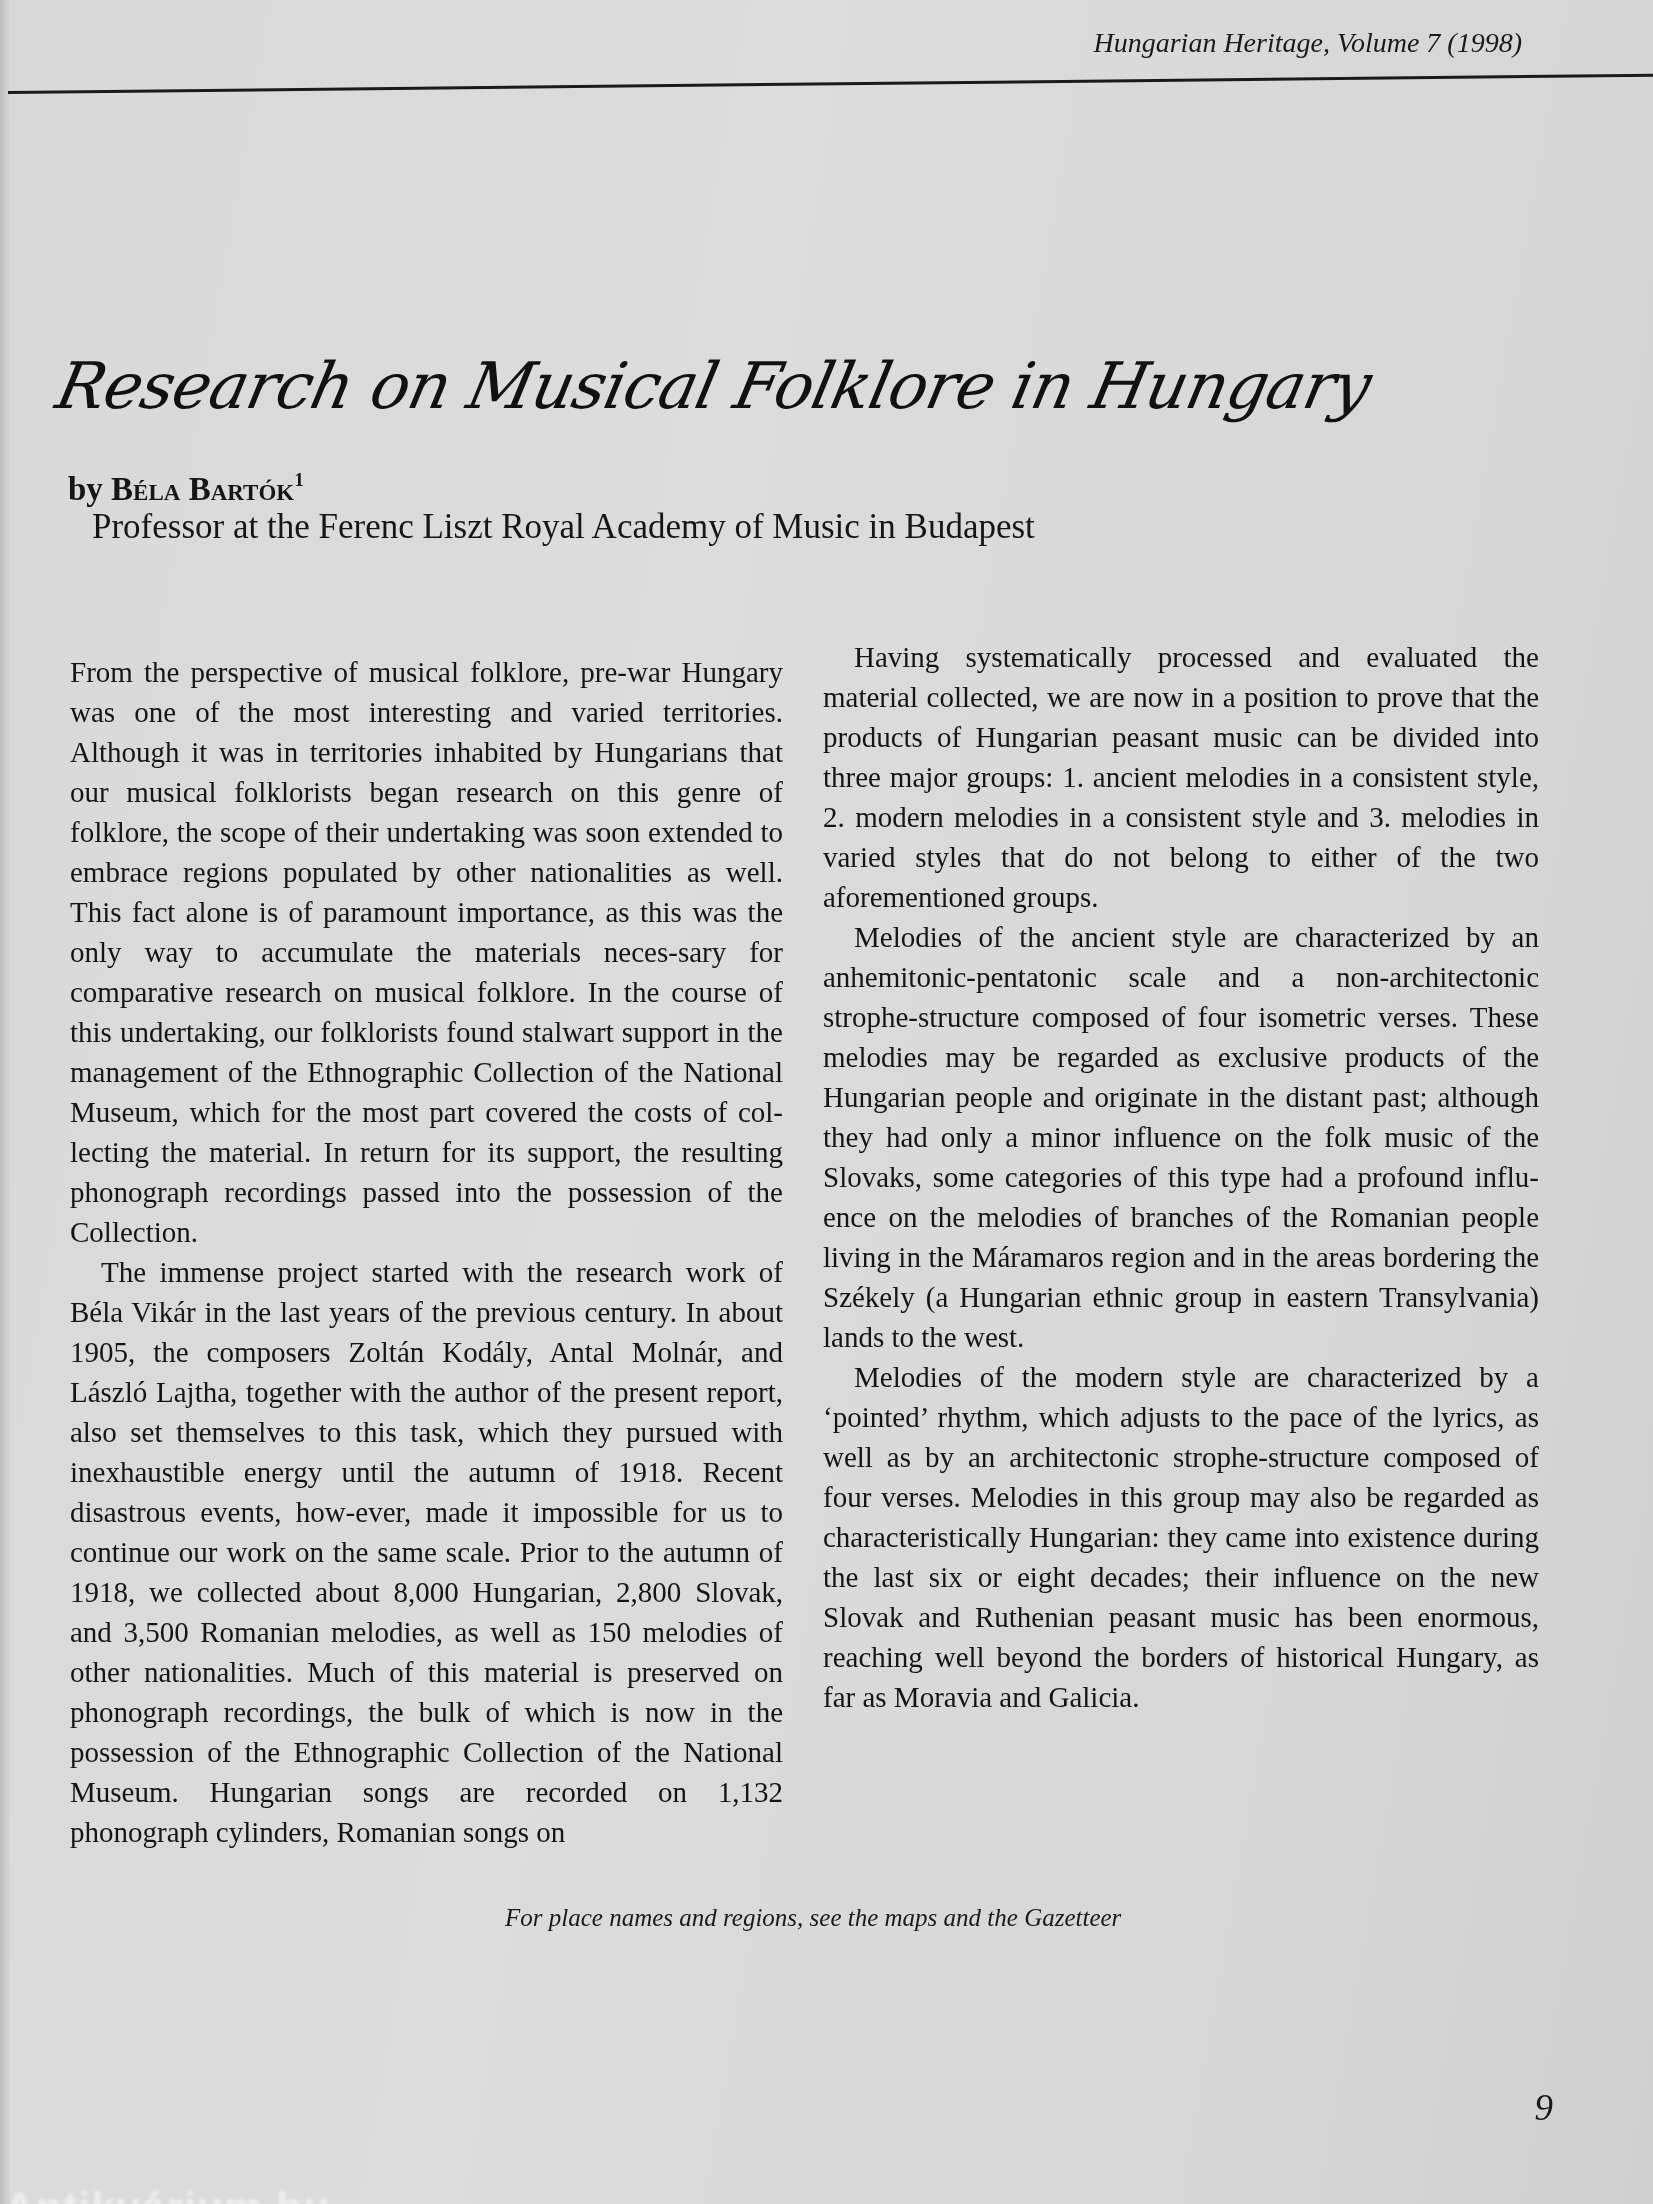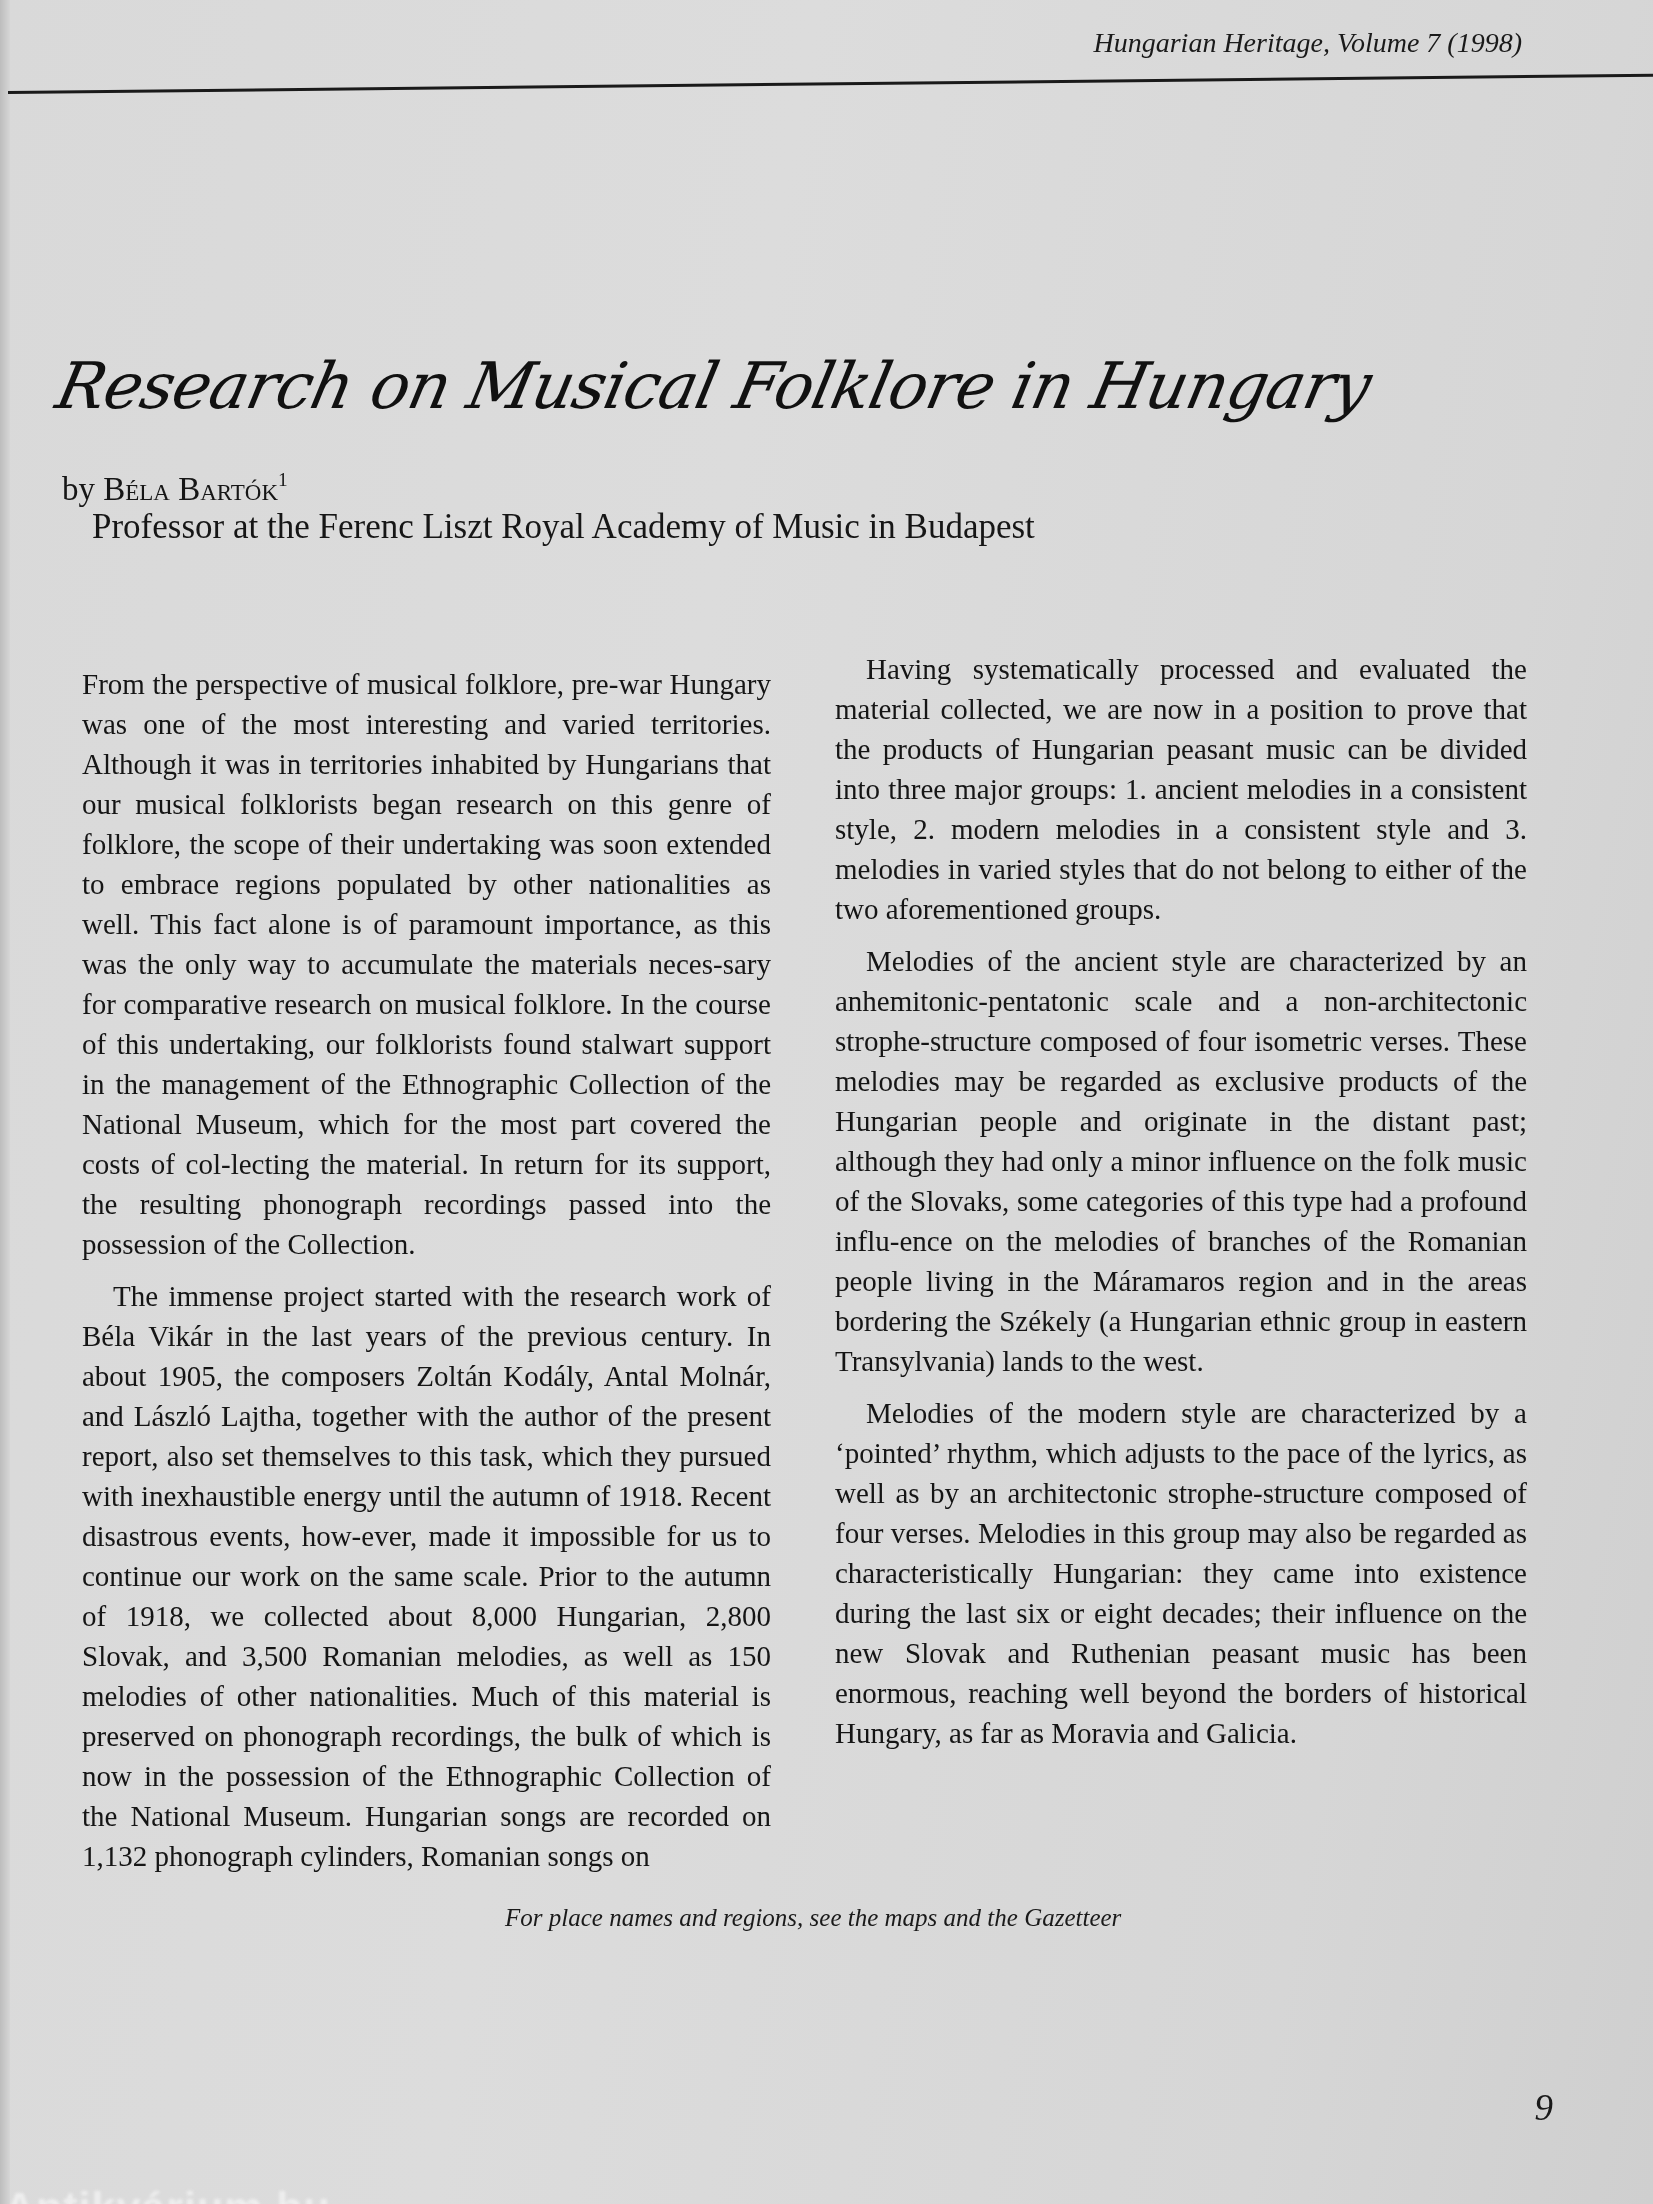--- a/index.html
+++ b/index.html
@@ -46,24 +46,25 @@
       font-family: "DejaVu Serif", "Liberation Serif", serif;
       font-style: italic;
       font-size: 64px;
       letter-spacing: -1px;
       color: #111;
       transform: skewX(-12deg);
       transform-origin: left bottom;
     }
     .byline {
       position: absolute;
-      left: 62px;
+      left: 68px;
       top: 469px;
       font-size: 33px;
       color: #161616;
+      font-weight: bold;
     }
     .byline .smallcaps {
       font-variant: small-caps;
     }
     .byline sup {
       font-size: 19.4px;
       vertical-align: 13.6px;
     }
     .affiliation {
       position: absolute;
@@ -74,21 +75,21 @@
       margin-left: 24px;
     }
     .column {
       position: absolute;
       font-size: 29px;
       line-height: 40px;
       text-align: justify;
       color: #151515;
     }
     .column p {
-      margin: 12px;
+      margin: 0;
       text-indent: 31px;
       hyphens: manual;
       font-family: Liberation Serif, serif;
     }
     .column p.no-indent {
       text-indent: 0;
     }
     .col-left {
       left: 70px;
       top: 652px;

